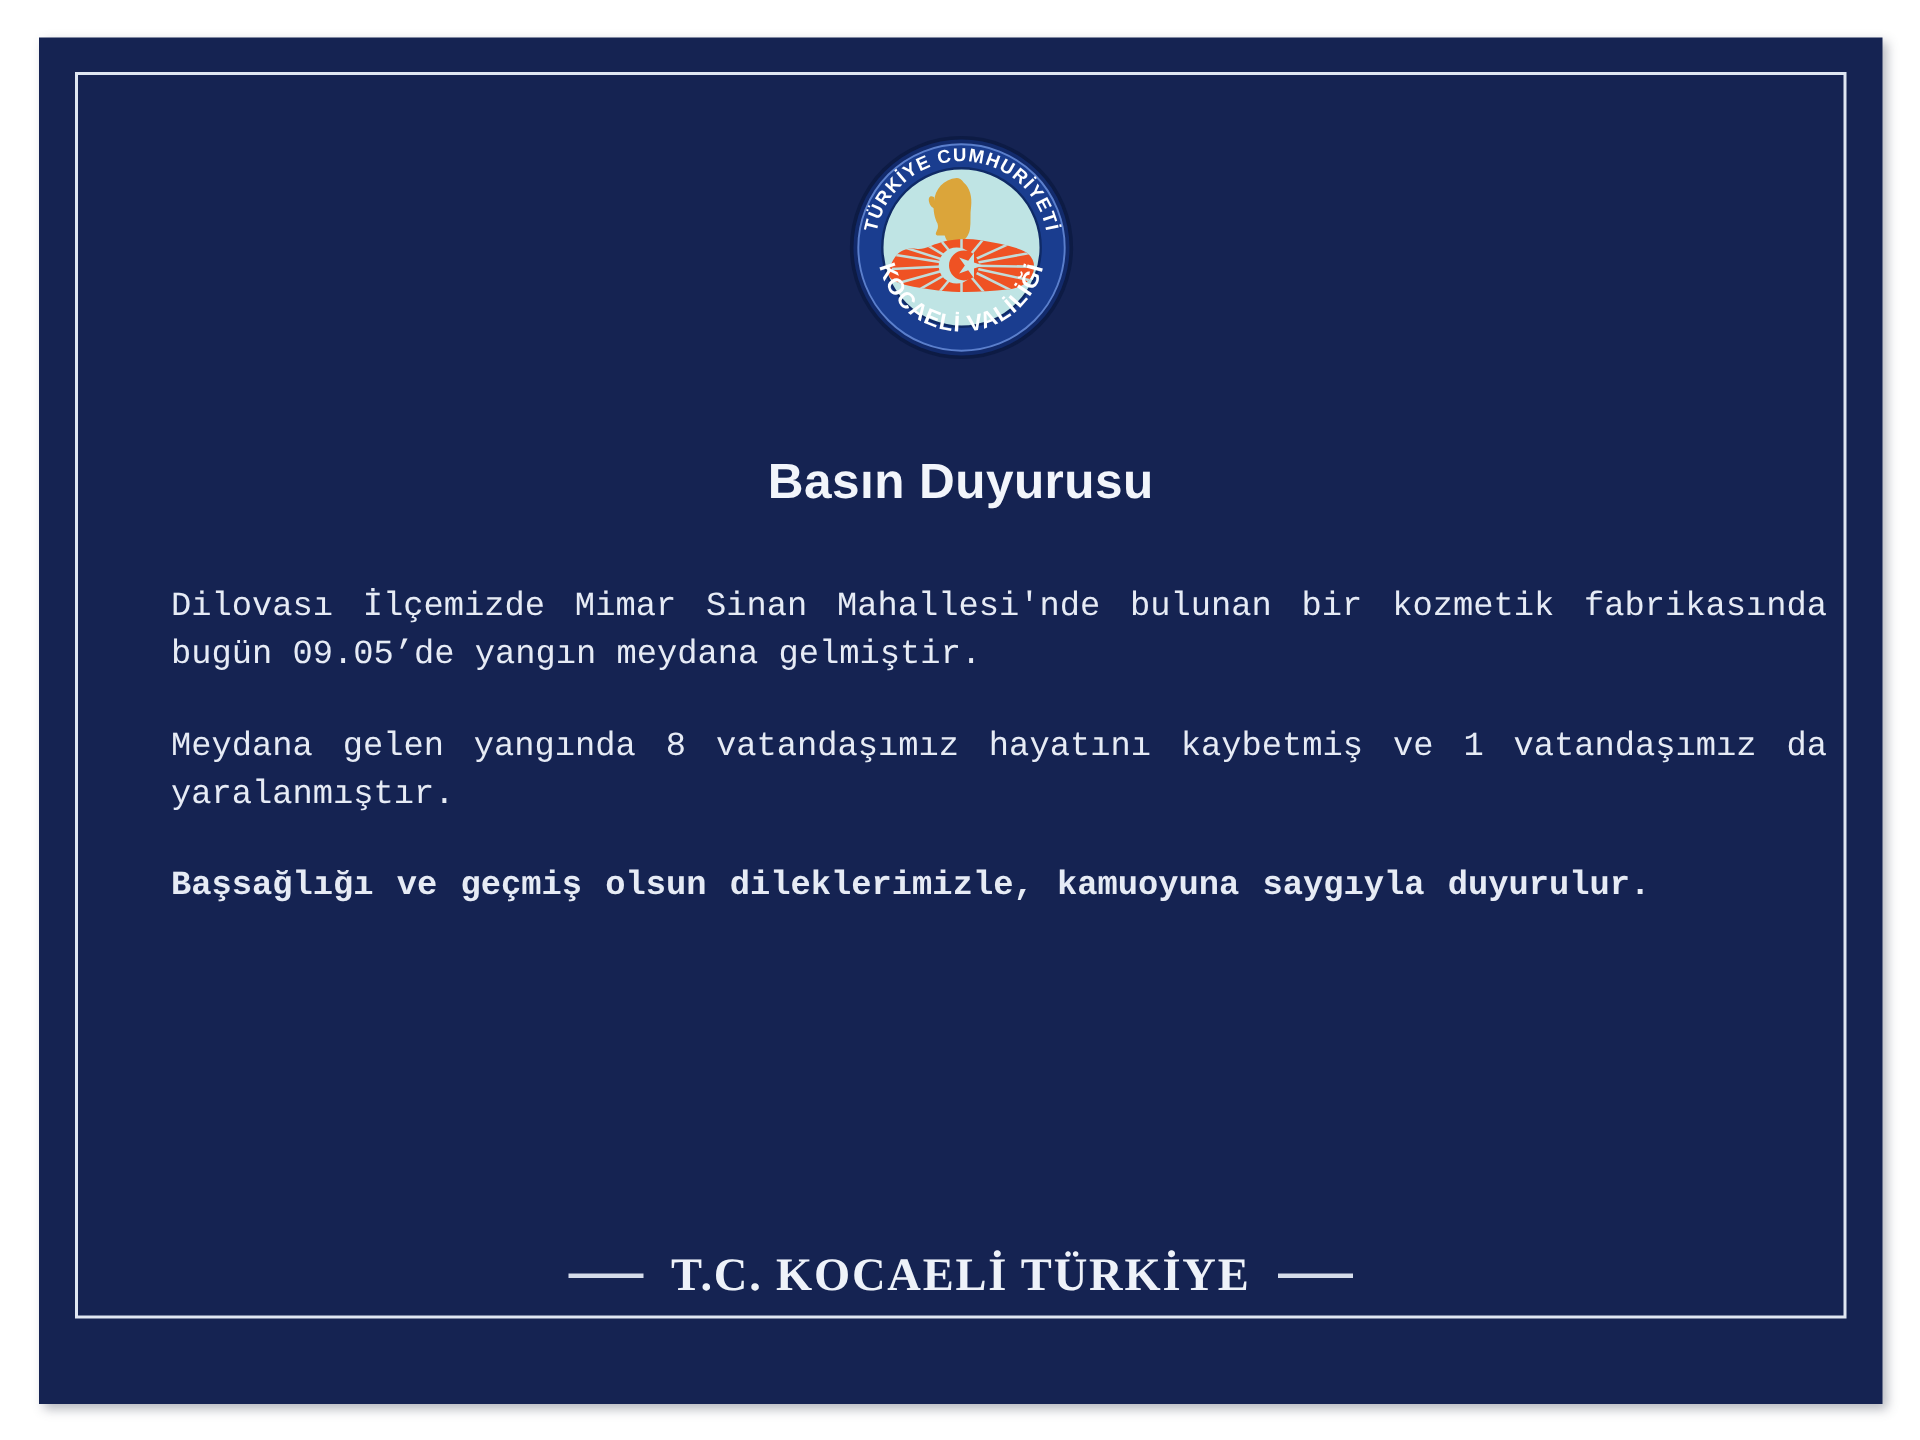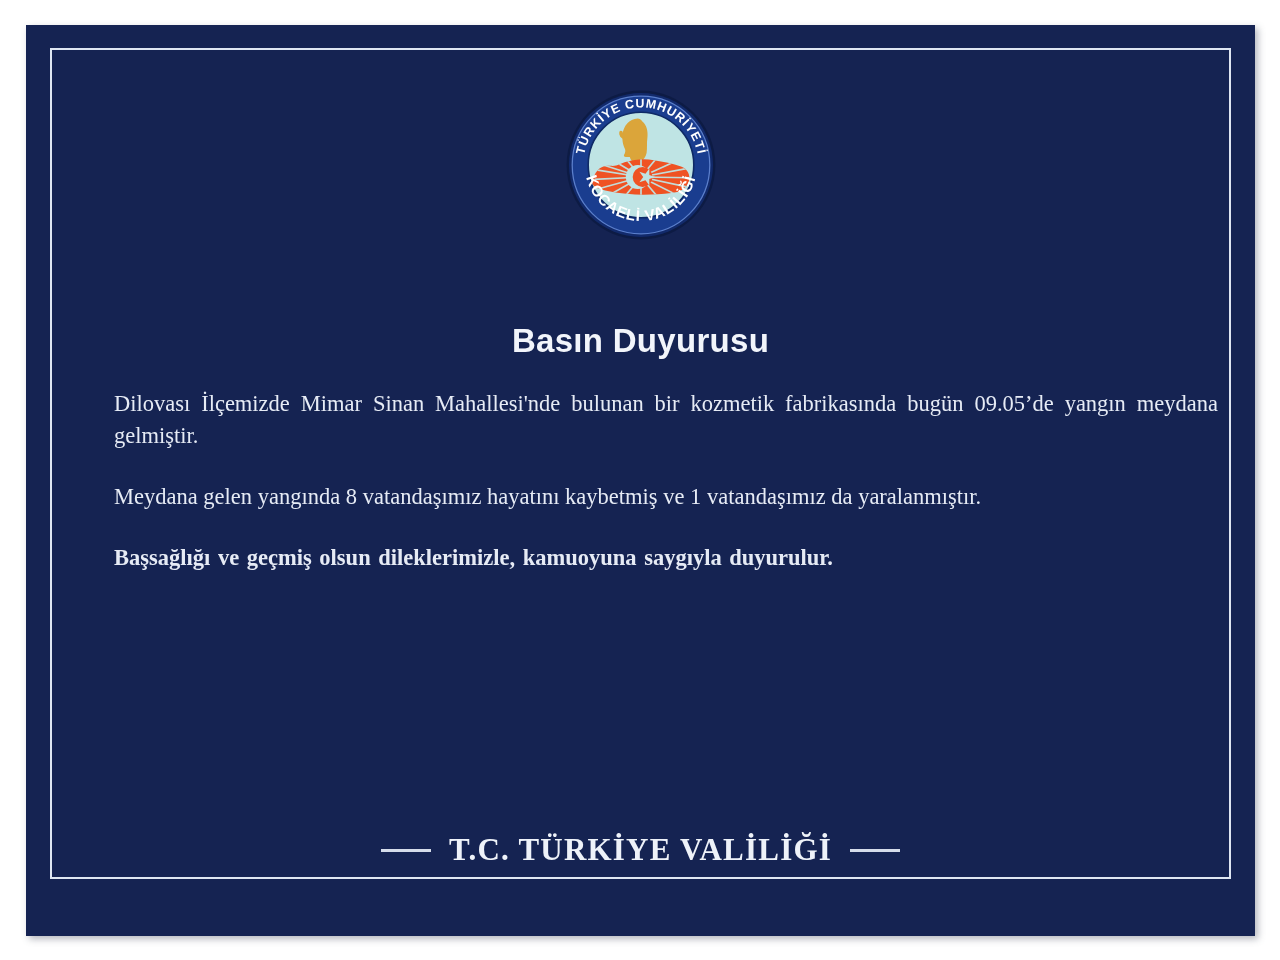--- a/index.html
+++ b/index.html
@@ -64,34 +64,33 @@
     position: absolute;
     left: 0;
     right: 0;
     top: 277px;
     text-align: center;
     color: #f2f5fb;
     font-size: 33px;
     font-weight: bold;
     letter-spacing: 0.3px;
     font-family: "Liberation Sans", sans-serif;
-    margin-top: 20px;
   }
 
   
   .body-text {
     position: absolute;
     left: 88px;
     top: 363px;
     width: 1104px;
     color: #e6ebf5;
     font-size: 22.5px;
     line-height: 32px;
     text-align: justify;
-    font-family: Liberation Serif, serif;
+    font-family: Liberation Mono, monospace;
   }
   .body-text p {
     margin: 0 0 29px 0;
     text-align: justify;
     text-justify: inter-word;
   }
   .body-text p:last-child {
     margin-bottom: 0;
   }
   .body-text p.closing {
@@ -213,18 +212,18 @@
     <div class="doc-title">Basın Duyurusu</div>
 
     <div class="body-text">
       <p>Dilovası İlçemizde Mimar Sinan Mahallesi'nde bulunan bir kozmetik fabrikasında bugün 09.05’de yangın meydana gelmiştir.</p>
       <p>Meydana gelen yangında 8 vatandaşımız hayatını kaybetmiş ve 1 vatandaşımız da yaralanmıştır.</p>
       <p class="closing">Başsağlığı  ve geçmiş olsun dileklerimizle,  kamuoyuna saygıyla  duyurulur.</p>
     </div>
 
     <div class="footer">
       <span class="footer-rule"></span>
-      <span class="footer-title">T.C. TÜRKİYE VALİLİĞİ</span>
+      <span class="footer-title">T.C. KOCAELİ TÜRKİYE</span>
       <span class="footer-rule"></span>
     </div>
 
   </div>
 </div>
 
 </body></html>

